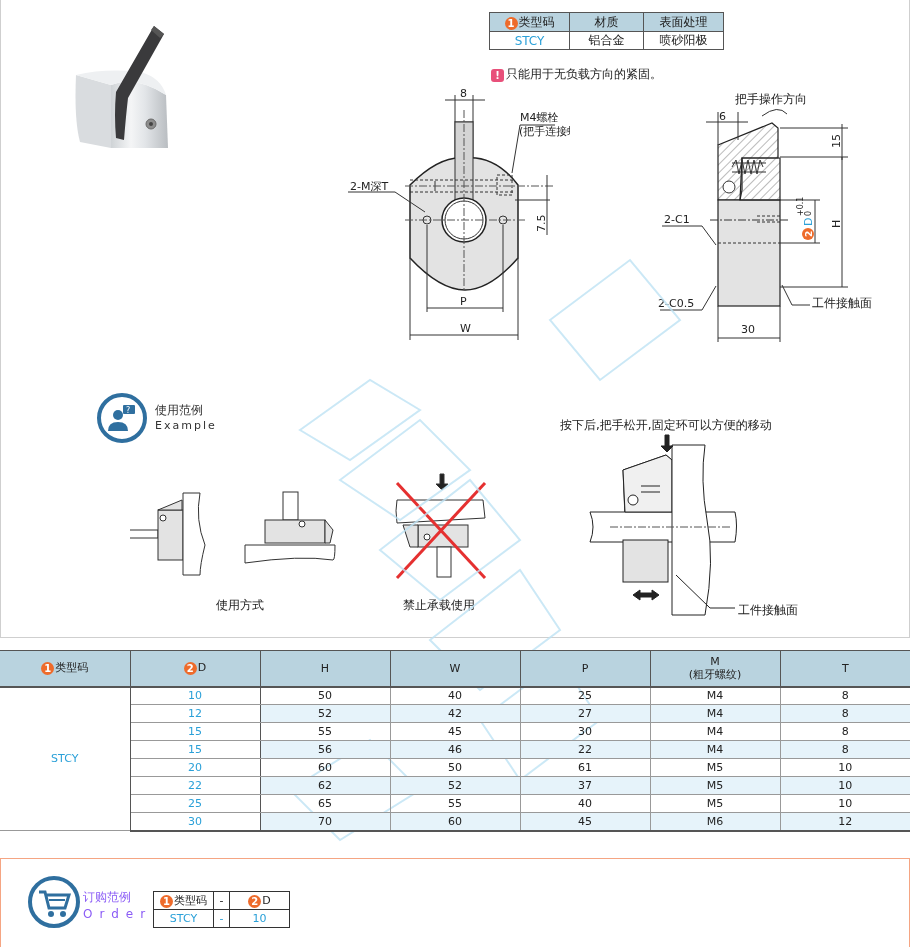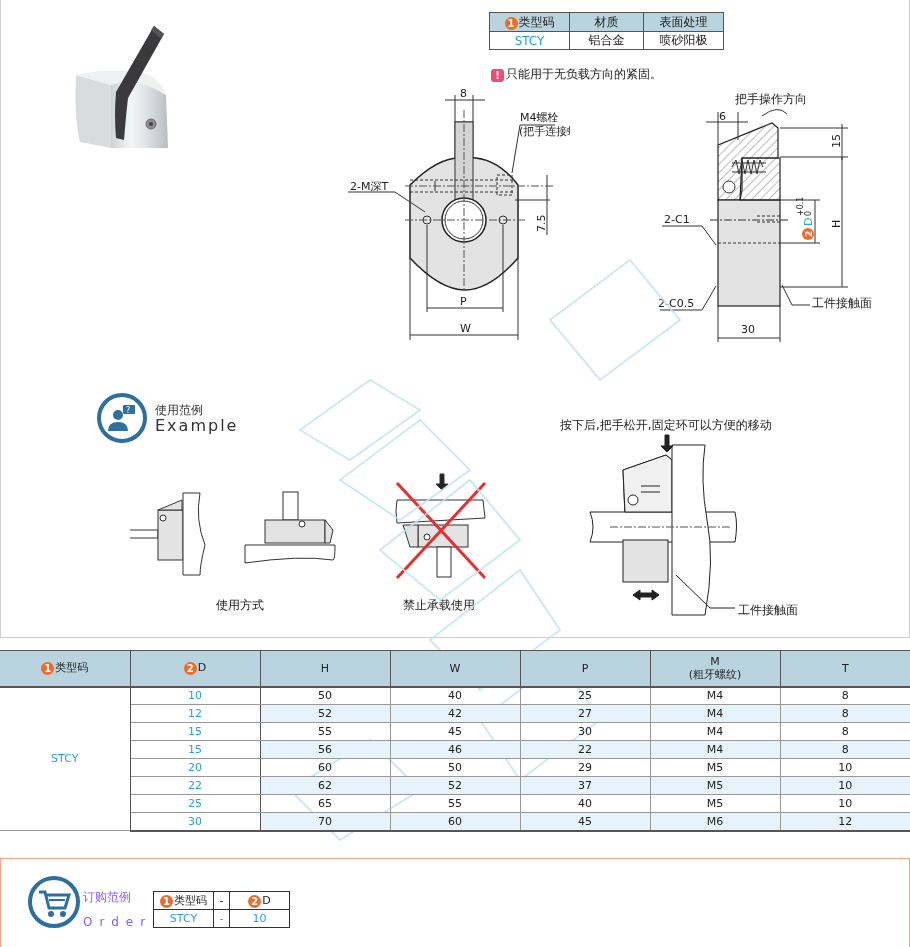--- a/index.html
+++ b/index.html
@@ -20,39 +20,39 @@
   .spec-table th { background: #b9d3df; font-weight: normal; height: 19px; border: 1px solid #555; padding: 0 6px; }
   .spec-table td { height: 18px; border: 1px solid #555; text-align: center; padding: 0 6px; }
   .spec-table th:nth-child(1) { width: 80px; }
   .spec-table th:nth-child(2) { width: 74px; }
   .spec-table th:nth-child(3) { width: 80px; }
   .blue { color: #2aa0d8; }
   .note { position: absolute; left: 491px; top: 66px; font-size: 12px; }
   .warn { display:inline-block; width:13px; height:13px; background:#e8507a; color:#fff; border-radius:3px; font-size:10px; line-height:13px; text-align:center; font-weight:bold; vertical-align:-1px; margin-right:2px;}
   svg text { font-family: "DejaVu Sans", "Liberation Sans", sans-serif; }
   .example-label { position: absolute; left: 155px; top: 402px; font-size: 12px; color: #333; line-height: 16px; }
-  .example-label .en { letter-spacing: 2px; font-size: 16px; }
+  .example-label .en { letter-spacing: 2px; font-size: 11px; }
   .caption { position: absolute; font-size: 12px; color: #222; }
   
   .main-table { position: absolute; left: 0; top: 650px; width: 910px; border-collapse: collapse; font-size: 11px; }
   .main-table th { background: #b9d3df; font-weight: normal; height: 36px; border-right: 1px solid #555; border-bottom: 2px solid #555; border-top: 1px solid #555; line-height: 13px; }
   .main-table th:last-child { border-right: none; }
   .main-table td { height: 18px; text-align: center; border-right: 1px solid #999; border-bottom: 1px solid #999; }
   .main-table td.shade { background: #e6f3fa; }
   .main-table td.type-cell { border-right: 1px solid #555; }
   .main-table td.d-cell { border-right: 1px solid #555; }
   .main-table td:last-child { border-right: none; }
   .main-table tr:last-child td { border-bottom: 2px solid #555; }
   
   .order-panel {
     position: absolute; left: 0; top: 858px; width: 910px; height: 89px;
     border: 1px solid #f5a583; border-bottom: none;
   }
   .order-label { position: absolute; left: 82px; top: 30px; font-size: 12px; color: #8b5cf6; line-height: 17px; }
-  .order-label .en { letter-spacing: 7px; font-size: 12px; margin-top: 8px; }
+  .order-label .en { letter-spacing: 7px; font-size: 12px; }
   .order-table { position: absolute; left: 152px; top: 32px; border-collapse: collapse; font-size: 11px; }
   .order-table td { border: 1px solid #333; height: 18px; text-align: center; }
   .watermark { position: absolute; left: 0; top: 0; pointer-events: none; }
 </style>
 </head>
 <body>
 
 <div class="top-panel"></div>
 
 <svg style="position:absolute;left:66px;top:20px;" width="110" height="135" viewBox="0 0 110 135">
@@ -332,21 +332,21 @@
       <td class="shade">56</td>
       <td class="shade">46</td>
       <td class="shade">22</td>
       <td class="shade">M4</td>
       <td class="shade">8</td>
     </tr>
     <tr>
       <td class="d-cell blue">20</td>
       <td>60</td>
       <td>50</td>
-      <td>29</td>
+      <td>61</td>
       <td>M5</td>
       <td>10</td>
     </tr>
     <tr>
       <td class="d-cell blue">22</td>
       <td class="shade">62</td>
       <td class="shade">52</td>
       <td class="shade">37</td>
       <td class="shade">M5</td>
       <td class="shade">10</td>

